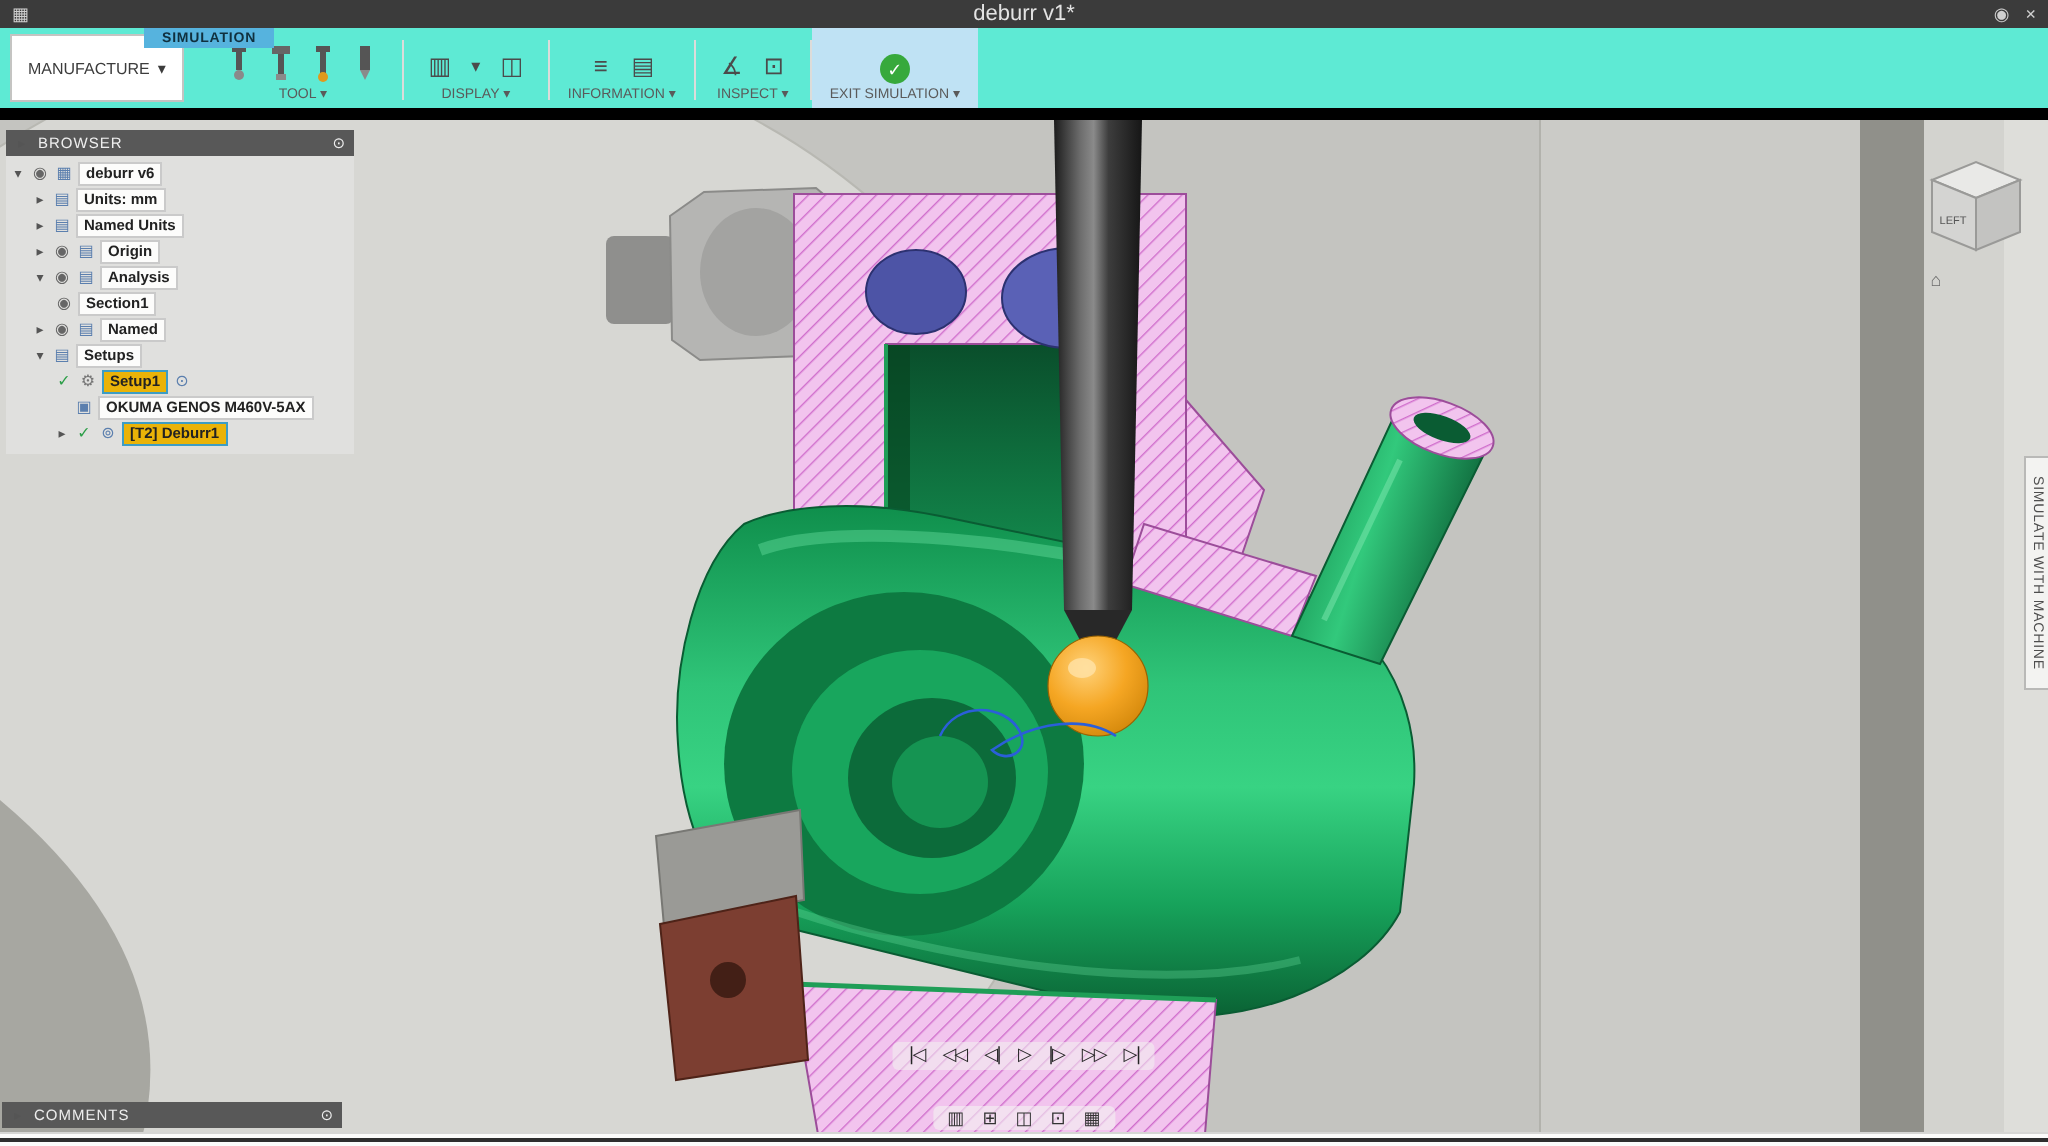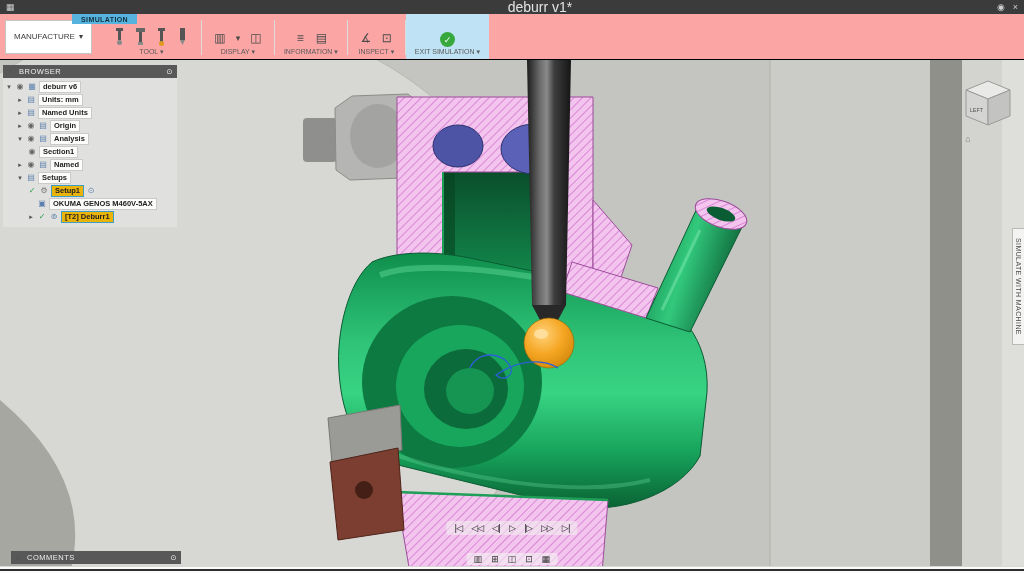--- a/index.html
+++ b/index.html
@@ -4,26 +4,26 @@
 <style>
   * { margin:0; padding:0; box-sizing:border-box; }
   html,body { width:1024px; height:573px; overflow:hidden;
     font-family:"Liberation Sans", sans-serif; background:#c4c4c0; }
 
   
   .title-bar { position:relative; height:14px; background:#3b3b3b; color:#d8d8d8;
     display:flex; align-items:center; padding:0 6px; font-size:9px; }
   .tb-left, .tb-right { display:flex; align-items:center; gap:8px; }
   .tb-right { margin-left:auto; }
-  .tb-title { position:absolute; left:50%; transform:translateX(-50%); font-size:14px; color:#e3e3e3;margin-left:28px; }
+  .tb-title { position:absolute; left:50%; transform:translateX(-50%); font-size:11px; color:#e3e3e3; }
   .tb-ico { font-size:9px; color:#cfcfcf; line-height:1; cursor:pointer; }
 
   
-  .toolbar { position:relative; height:46px; background:#fca5a5;
-    border-bottom:1px solid #000000; display:flex; align-items:stretch; }
+  .toolbar { position:relative; height:46px; background:#5eead4;
+    border-bottom:6px solid #000000; display:flex; align-items:stretch; }
   .workspace-btn { align-self:center; margin:0 10px 0 5px; height:34px;
     border:1px solid #c4c4c2; background:#fff; font-size:8px; color:#3c3c3c;
     padding:0 8px; display:flex; align-items:center; gap:4px; cursor:pointer; }
   .sim-tab { position:absolute; left:72px; top:0; background:#56b3de; color:#10303e;
     font-size:7px; font-weight:bold; padding:2px 9px 1px; letter-spacing:.4px; cursor:pointer; }
   .groups { display:flex; align-items:stretch; }
   .tb-group { display:flex; flex-direction:column; justify-content:flex-end;
     align-items:center; padding:3px 9px 3px; }
   .tb-group.exit { background:#bfe2f4; }
   .tb-icons { display:flex; gap:3px; align-items:center; margin-bottom:1px; }
@@ -48,21 +48,21 @@
   .br-row { display:flex; align-items:center; height:13px; gap:2px; }
   .ind1 { padding-left:11px; } .ind2 { padding-left:22px; } .ind3 { padding-left:32px; }
   .tw { width:8px; font-size:7px; color:#555; text-align:center; cursor:pointer; }
   .ic { font-size:8px; color:#5b7fae; width:10px; text-align:center; cursor:pointer; }
   .ic.eye { color:#666; } .ic.chk { color:#2b9e47; } .ic.gear { color:#767676; }
   .chip { background:rgba(255,255,255,0.88); border:1px solid rgba(175,175,175,0.65);
     padding:0 3px; font-size:7.5px; color:#222; white-space:nowrap; line-height:10px; cursor:pointer;font-weight:bold; }
   .chip.sel { background:#eab308; border-color:#3d9dc4; }
 
   
-  .comments { position:absolute; left:11px; bottom:9px; width:170px; height:13px;
+  .comments { position:absolute; left:1px; bottom:9px; width:170px; height:13px;
     background:#585858; color:#ededed; display:flex; align-items:center; gap:4px;
     font-size:7.5px; letter-spacing:.5px; padding:0 4px; }
   .comments .sp { flex:1; }
 
   
   .viewcube { position:absolute; right:10px; top:14px; text-align:center; }
   .vc-home { font-size:9px; color:#6b6b6b; margin-right:36px; cursor:pointer; }
 
   
   .right-tab { position:absolute; right:0; top:168px; background:#f3f3f1;

